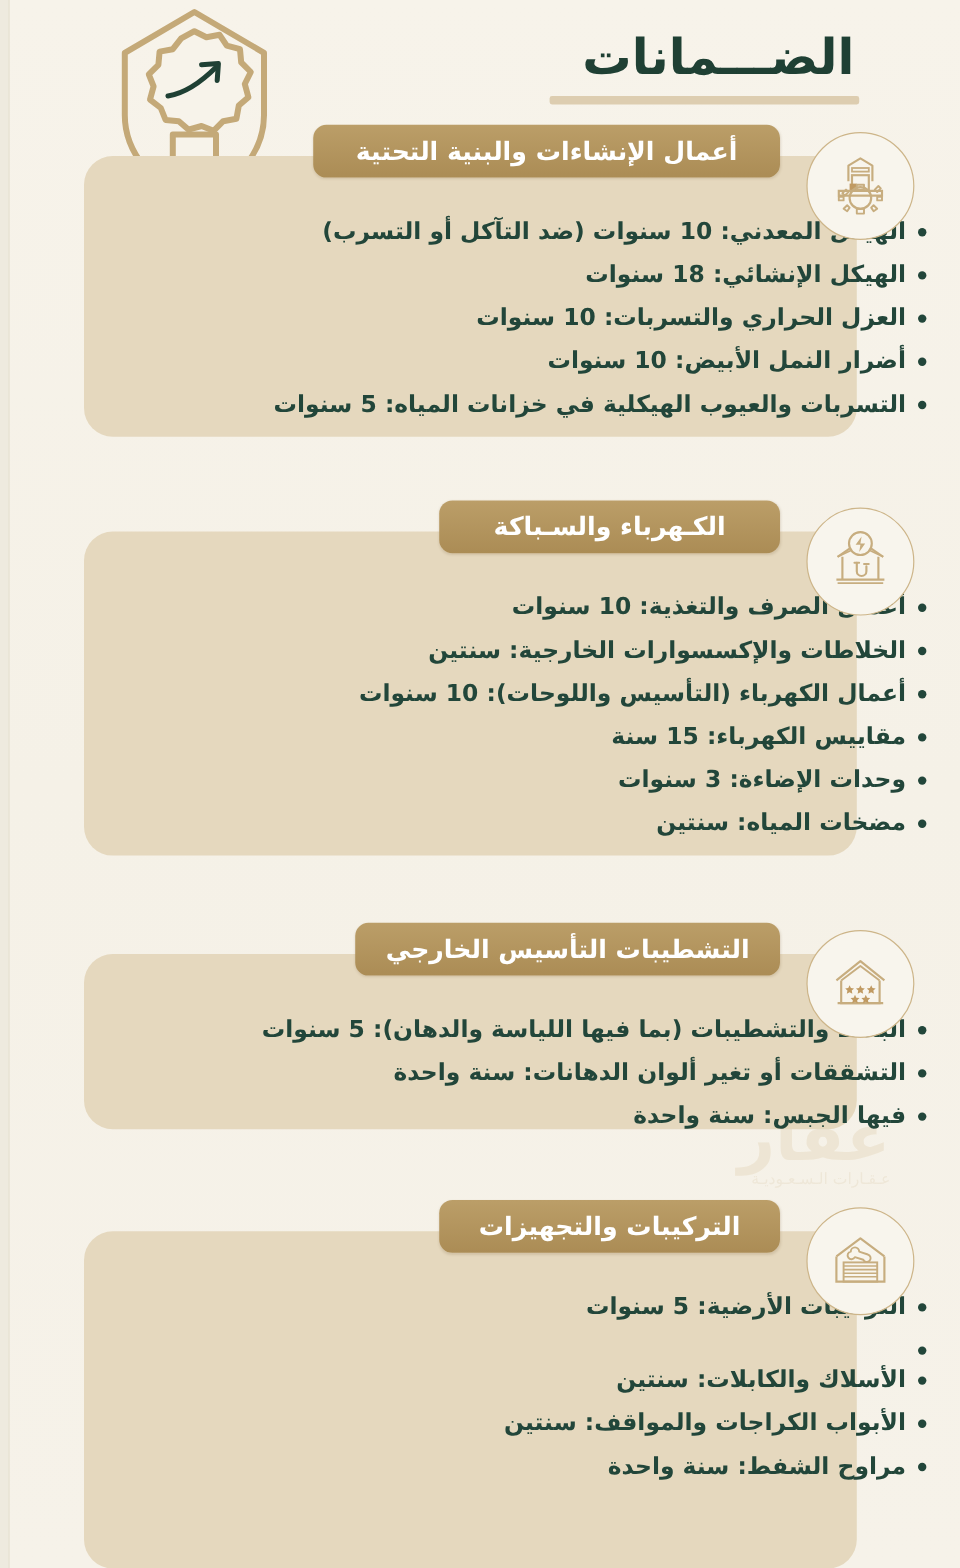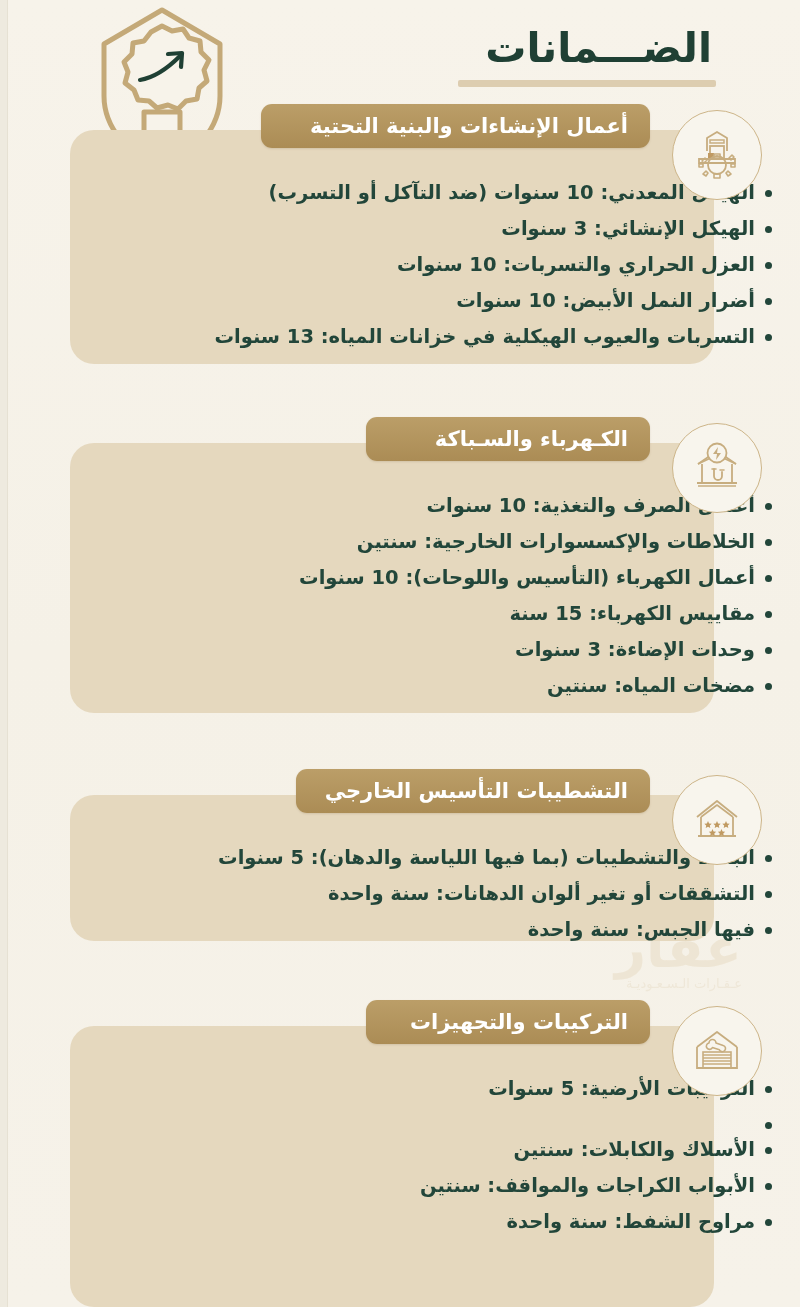--- a/index.html
+++ b/index.html
@@ -78,20 +78,21 @@
     z-index: 1;
   }
   .pill {
     position: absolute;
     top: 0;
     height: 44px;
     background: linear-gradient(180deg, #bb9e68 0%, #ab8c55 100%);
     border-radius: 11px;
     display: flex;
     align-items: center;
+    justify-content: center;
     padding: 0 22px;
     z-index: 3;
     box-shadow: 0 1px 2px rgba(120,96,56,.18);
   }
   .pill-text {
     color: #ffffff;
     font-size: 21px;
     font-weight: bold;
     white-space: nowrap;
     line-height: 1;
@@ -222,33 +223,33 @@
       </svg>
     </div>
 
     <ul class="bullets" style="top:74px;">
       <li class="bullet">
         <span class="bullet-dot"></span>
         <span class="bullet-text">الهيكل المعدني: 10 سنوات (ضد التآكل أو التسرب)</span>
       </li>
       <li class="bullet">
         <span class="bullet-dot"></span>
-        <span class="bullet-text">الهيكل الإنشائي: 3 سنوات</span>
+        <span class="bullet-text">الهيكل الإنشائي: 18 سنوات</span>
       </li>
       <li class="bullet">
         <span class="bullet-dot"></span>
         <span class="bullet-text">العزل الحراري والتسربات: 10 سنوات</span>
       </li>
       <li class="bullet">
         <span class="bullet-dot"></span>
         <span class="bullet-text">أضرار النمل الأبيض: 10 سنوات</span>
       </li>
       <li class="bullet">
         <span class="bullet-dot"></span>
-        <span class="bullet-text">التسربات والعيوب الهيكلية في خزانات المياه: 13 سنوات</span>
+        <span class="bullet-text">التسربات والعيوب الهيكلية في خزانات المياه: 5 سنوات</span>
       </li>
     </ul>
   </div>
 
   <div class="section" style="top:417px; height:340px;">
     <div class="card" style="height:270px;"></div>
 
     <div class="pill" style="right:150px; width:240px;">
       <span class="pill-text">الكـهرباء والسـباكة</span>
     </div>

